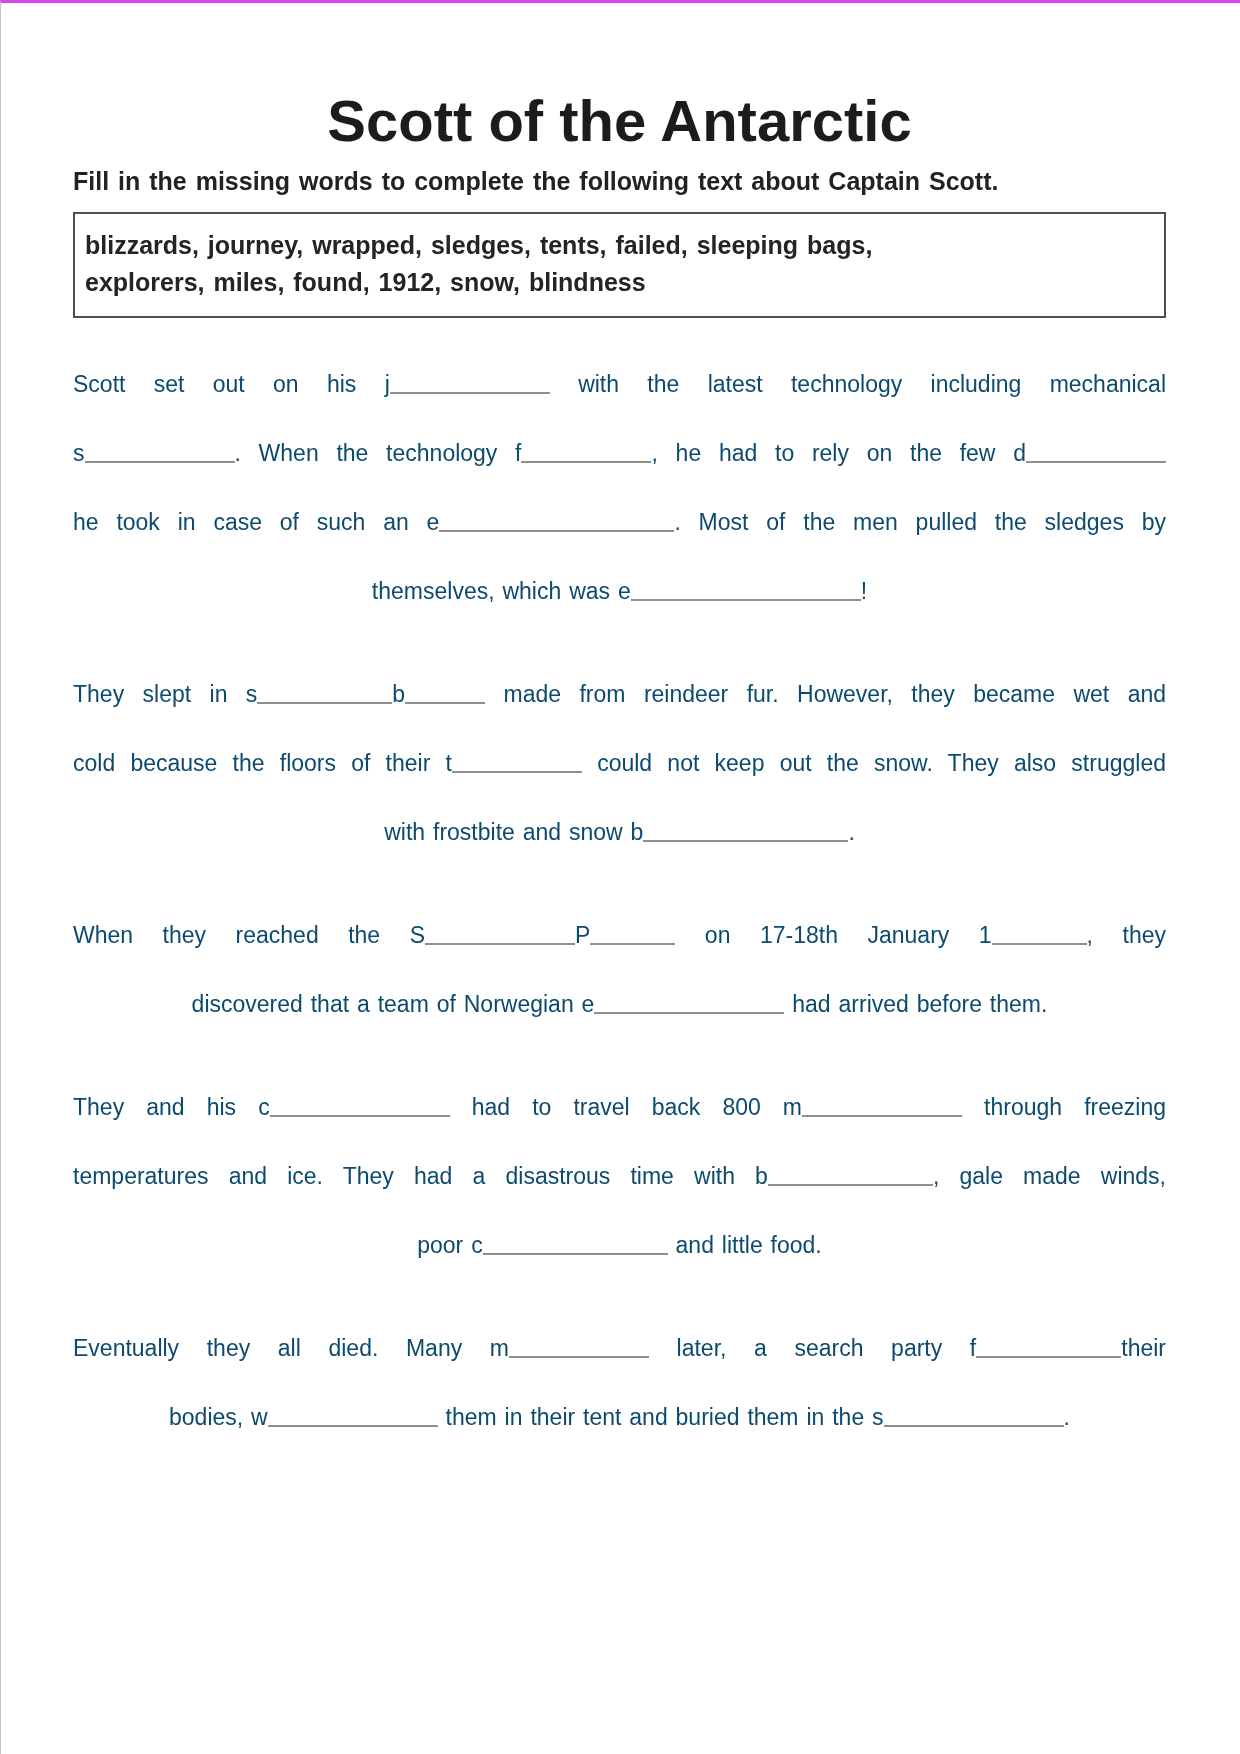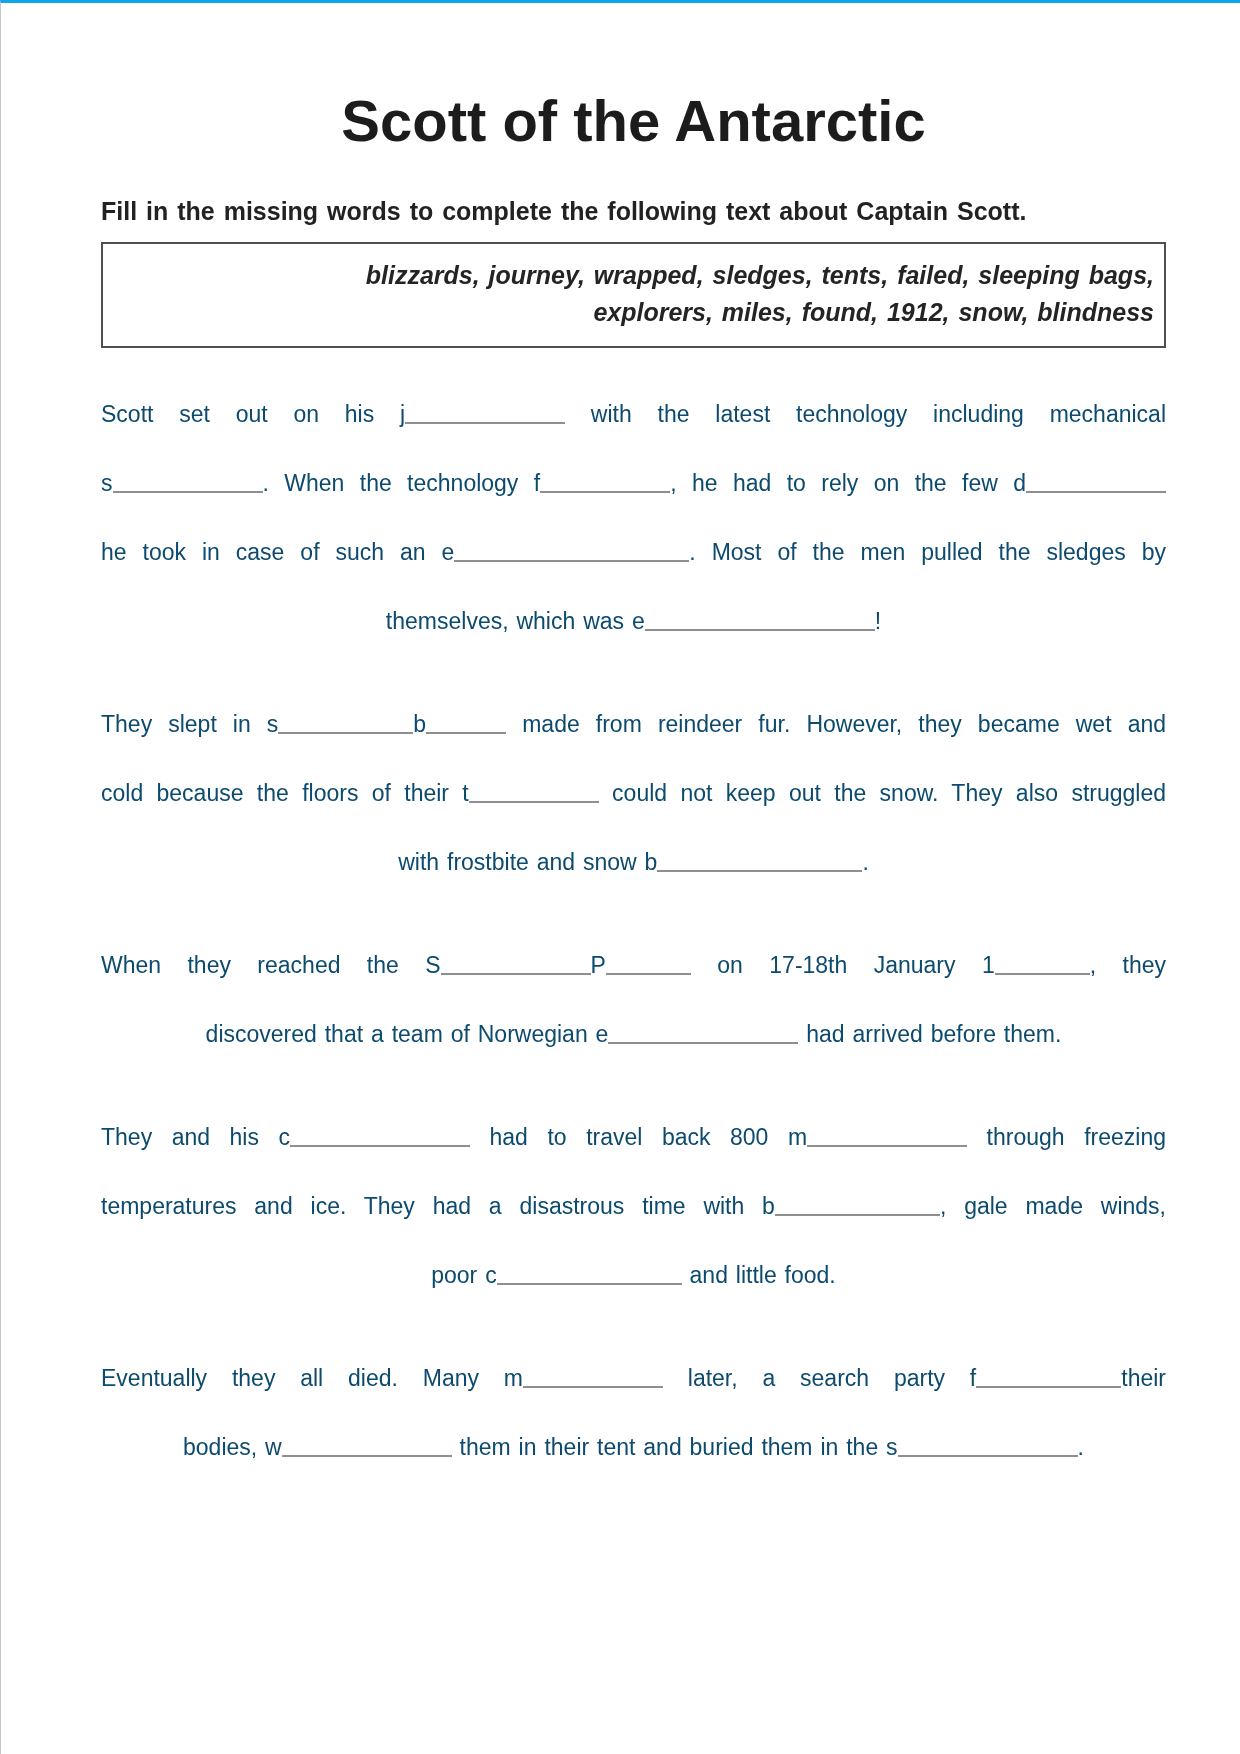--- a/index.html
+++ b/index.html
@@ -7,47 +7,46 @@
   body {
     width: 1240px;
     height: 1754px;
     font-family: "Liberation Sans", sans-serif;
     overflow: hidden;
   }
   .sheet {
     width: 1240px;
     height: 1754px;
     background: #ffffff;
-    border-top: 3px solid #0ea5e9;
+    border-top: 3px solid #d946ef;
     border-left: 1px solid #c6c6c6;
-    padding: 0 74px 0 100px;
+    padding: 0 74px 0 72px;
   }
   .page-title {
     margin-top: 84px;
     text-align: center;
     font-size: 58px;
     font-weight: 700;
     color: #1c1c1c;
     letter-spacing: 0px;
     line-height: 68px;
   }
   .instruction {
-    margin-top: 39px;
+    margin-top: 9px;
     font-size: 25px;
     font-weight: 700;
     color: #222222;
     line-height: 34px;
     word-spacing: 2px;
   }
   .word-bank {
     margin-top: 14px;
     border: 2px solid #4f4f4f;
     padding: 13px 10px 15px 10px;
-    text-align: right;
-    font-style: italic;
+    text-align: left;
   }
   .wb-line {
     font-size: 25px;
     font-weight: 700;
     color: #242424;
     line-height: 37px;
     word-spacing: 2px;
   }
   .worksheet-body {
     margin-top: 32px;

